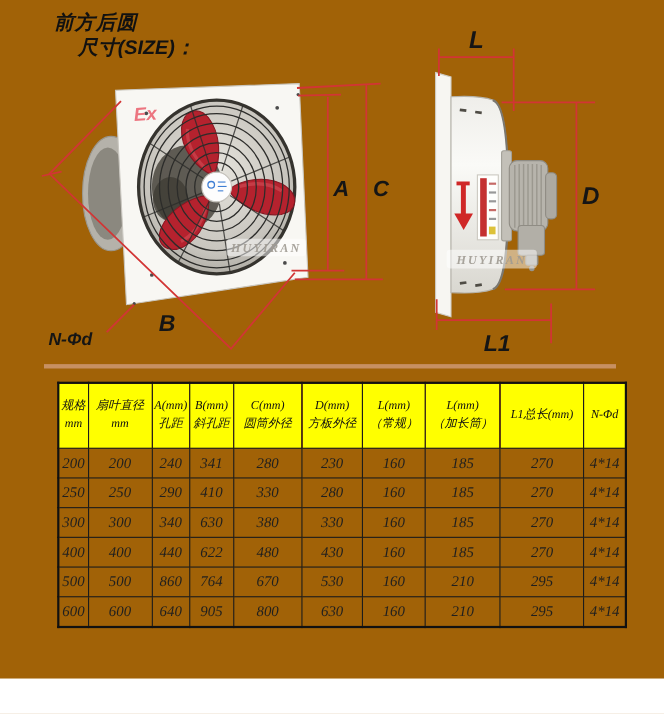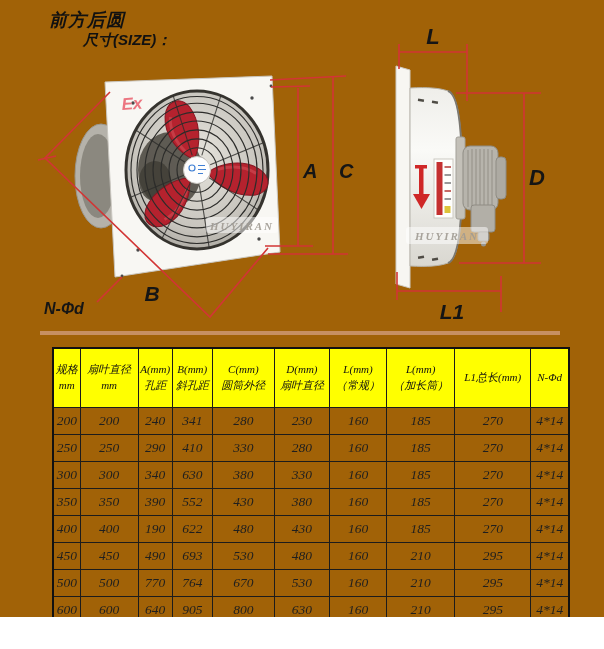--- a/index.html
+++ b/index.html
@@ -1,19 +1,19 @@
 <!DOCTYPE html>
 <html style="--dim: #d23535; --header-bg: #ffff00; --blade: #b5222e; --ex: #ec7580;"><head>
 <meta charset="utf-8">
 <style>
   html,body{margin:0;padding:0;background:#ffffff;}
   #canvas{position:relative;width:604px;height:617px;background:#a16207;overflow:hidden;
           font-family:"Liberation Sans",sans-serif;font-style:italic;}
   .title{position:absolute;left:49px;top:8px;font-size:18px;font-weight:700;color:#111;letter-spacing:1px;}
-  .subtitle{position:absolute;left:83px;top:31px;font-size:15px;font-weight:700;color:#111;}
+  .subtitle{position:absolute;left:71px;top:31px;font-size:18px;font-weight:700;color:#111;}
   .diagrams{position:absolute;left:0;top:0;}
   
   .dim{stroke:var(--dim,#d23535);stroke-width:1.6;fill:none;}
   .dimlabel{font-family:"Liberation Sans",sans-serif;font-weight:700;fill:#151515;}
   .ex-mark{fill:var(--ex,#ec7580);font-family:"Liberation Sans",sans-serif;font-weight:600;font-size:17px;}
   .blade{fill:var(--blade,#b5222e);stroke:#871621;stroke-width:1;}
   .ring{fill:none;stroke:#2c2c2a;stroke-width:1.15;}
   .radial{stroke:#2c2c2a;stroke-width:1.1;opacity:.8;}
   .wm-box{fill:#ffffff;opacity:.5;}
   .wm-text{font-family:"Liberation Serif",serif;font-weight:700;font-size:11px;fill:#a09b93;letter-spacing:2px;opacity:.9;}
@@ -217,21 +217,21 @@
 mm</th>
           <th>扇叶直径
 mm</th>
           <th>A(mm)
 孔距</th>
           <th>B(mm)
 斜孔距</th>
           <th>C(mm)
 圆筒外径</th>
           <th>D(mm)
-扇叶直径</th>
+方板外径</th>
           <th>L(mm)
 （常规）</th>
           <th>L(mm)
 （加长筒）</th>
           <th>L1总长(mm)</th>
           <th>N-Φd</th>
         </tr>
     </thead>
     <tbody>
         <tr>
@@ -264,59 +264,35 @@
           <td>340</td>
           <td>630</td>
           <td>380</td>
           <td>330</td>
           <td>160</td>
           <td>185</td>
           <td>270</td>
           <td>4*14</td>
         </tr>
         <tr>
-          <td>350</td>
-          <td>350</td>
-          <td>390</td>
-          <td>552</td>
-          <td>430</td>
-          <td>380</td>
-          <td>160</td>
-          <td>185</td>
-          <td>270</td>
-          <td>4*14</td>
-        </tr>
-        <tr>
           <td>400</td>
           <td>400</td>
-          <td>190</td>
+          <td>440</td>
           <td>622</td>
           <td>480</td>
           <td>430</td>
           <td>160</td>
           <td>185</td>
           <td>270</td>
           <td>4*14</td>
         </tr>
         <tr>
-          <td>450</td>
-          <td>450</td>
-          <td>490</td>
-          <td>693</td>
-          <td>530</td>
-          <td>480</td>
-          <td>160</td>
-          <td>210</td>
-          <td>295</td>
-          <td>4*14</td>
-        </tr>
-        <tr>
           <td>500</td>
           <td>500</td>
-          <td>770</td>
+          <td>860</td>
           <td>764</td>
           <td>670</td>
           <td>530</td>
           <td>160</td>
           <td>210</td>
           <td>295</td>
           <td>4*14</td>
         </tr>
         <tr>
           <td>600</td>

